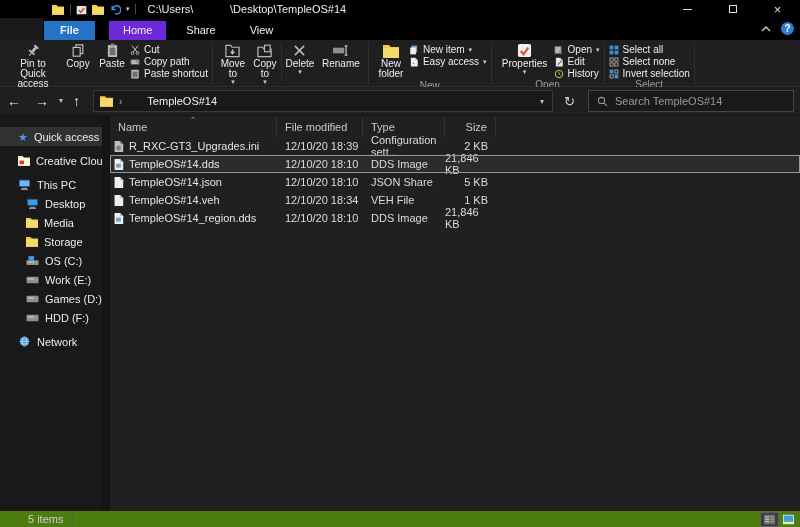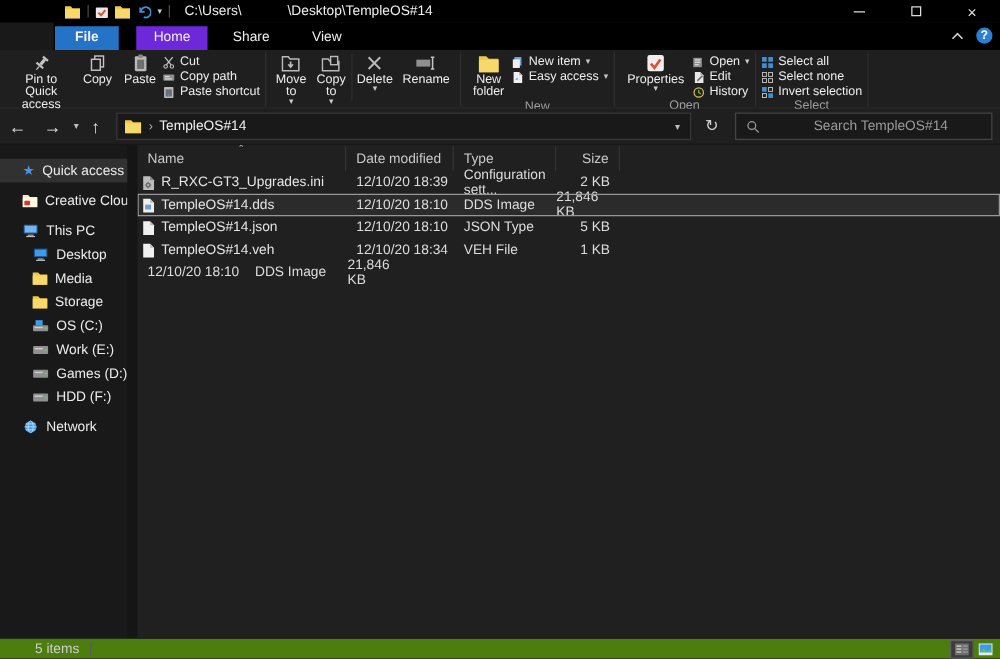--- a/index.html
+++ b/index.html
@@ -41,24 +41,24 @@
   .rsmall { display:flex; align-items:center; gap:4px; font-size:10px; color:#ededed; height:11px; white-space:nowrap; }
   .w56 { width:58px; } .w32 { width:32px; } .w36 { width:36px; } .w34 { width:36px; } .w44 { width:46px; } .w58 { width:58px; }
 
   
   .navbar { height:29px; background:#1f1f1f; display:flex; align-items:center; flex:0 0 auto; border-bottom:1px solid #171717; }
   .navbtn { color:#e6e6e6; font-size:14px; line-height:1; padding:0 7px; }
   .navbtn.small { font-size:8px; color:#bdbdbd; padding:0 3px; }
   .addressbar { height:22px; background:#191919; border:1px solid #383838; margin-left:6px; width:460px; display:flex; align-items:center; }
   .crumb-icon { margin:0 4px 0 6px; }
   .crumb-chev { color:#b0b0b0; font-size:10px; margin:0 5px 0 2px; }
-  .crumb-text { color:#f0f0f0; font-size:11px; }
+  .crumb-text { color:#f0f0f0; font-size:11px;margin-left:20px; }
   .addr-caret { margin-left:auto; color:#bdbdbd; font-size:8px; padding:0 8px; }
   .refresh-btn { color:#cfcfcf; font-size:13px; padding:0 11px; }
-  .searchbox { height:22px; background:#191919; border:1px solid #454545; margin-left:2px; margin-right:6px; flex:1; display:flex; align-items:center;gap:36px; }
+  .searchbox { height:22px; background:#191919; border:1px solid #454545; margin-left:2px; margin-right:6px; flex:1; display:flex; align-items:center; }
   .searchbox input { background:transparent; border:none; outline:none; color:#a6a6a6; font-size:11px; font-family:inherit; width:100%; }
   .searchbox input::placeholder { color:#9a9a9a; opacity:1; }
   .search-glyph { margin:0 7px 0 8px; }
 
   
   .main { flex:1; display:flex; min-height:0; }
   .sidebar { width:102px; background:#191919; padding-top:11px; flex:0 0 auto; }
   .side-item { height:19px; display:flex; align-items:center; gap:6px; padding-left:18px; font-size:11px; color:#ececec; white-space:nowrap; overflow:hidden; }
   .side-item.child { padding-left:26px; }
   .side-item.selected { background:#313131; }
@@ -548,21 +548,21 @@
 
     <div class="side-strip"></div>
 
     <div class="filepane">
       <div class="fhead">
         <div class="hcell hc-name">
           <span class="sort-up">⌃</span>
           <span>Name</span>
         </div>
         <div class="hcell hc-date">
-            <span>Date modified</span>
+            <span>File modified</span>
           </div>
         <div class="hcell hc-type">
             <span>Type</span>
           </div>
         <div class="hcell hc-size">
             <span>Size</span>
           </div>
       </div>
 
       <div class="frow">
@@ -603,40 +603,50 @@
         <div class="fc fc-name">
           <span>
             <svg width="11" height="13" viewBox="0 0 14 16">
                 <path d="M2 1h7l4 4v10H2z" fill="#f0f0f0"></path>
                 <path d="M9 1l4 4H9z" fill="#bdbdbd"></path>
               </svg>
           </span>
           <span>TempleOS#14.json</span>
         </div>
         <div class="fc fc-date">12/10/20 18:10</div>
-        <div class="fc fc-type">JSON Type</div>
+        <div class="fc fc-type">JSON Share</div>
         <div class="fc fc-size">5 KB</div>
       </div>
 
       <div class="frow">
         <div class="fc fc-name">
           <span>
             <svg width="11" height="13" viewBox="0 0 14 16">
                 <path d="M2 1h7l4 4v10H2z" fill="#f0f0f0"></path>
                 <path d="M9 1l4 4H9z" fill="#bdbdbd"></path>
               </svg>
           </span>
           <span>TempleOS#14.veh</span>
         </div>
         <div class="fc fc-date">12/10/20 18:34</div>
         <div class="fc fc-type">VEH File</div>
         <div class="fc fc-size">1 KB</div>
       </div>
 
       <div class="frow">
+        <div class="fc fc-name">
+          <span>
+            <svg width="11" height="13" viewBox="0 0 14 16">
+                <path d="M2 1h7l4 4v10H2z" fill="#f0f0f0"></path>
+                <path d="M9 1l4 4H9z" fill="#bdbdbd"></path>
+                <rect x="4" y="7" width="6" height="5" fill="#6fa0cf"></rect>
+              </svg>
+          </span>
+          <span>TempleOS#14_region.dds</span>
+        </div>
         <div class="fc fc-date">12/10/20 18:10</div>
         <div class="fc fc-type">DDS Image</div>
         <div class="fc fc-size">21,846 KB</div>
       </div>
     </div>
   </div>
 
   <div class="statusbar">
     <div class="status-left">
       <span>5 items</span>

